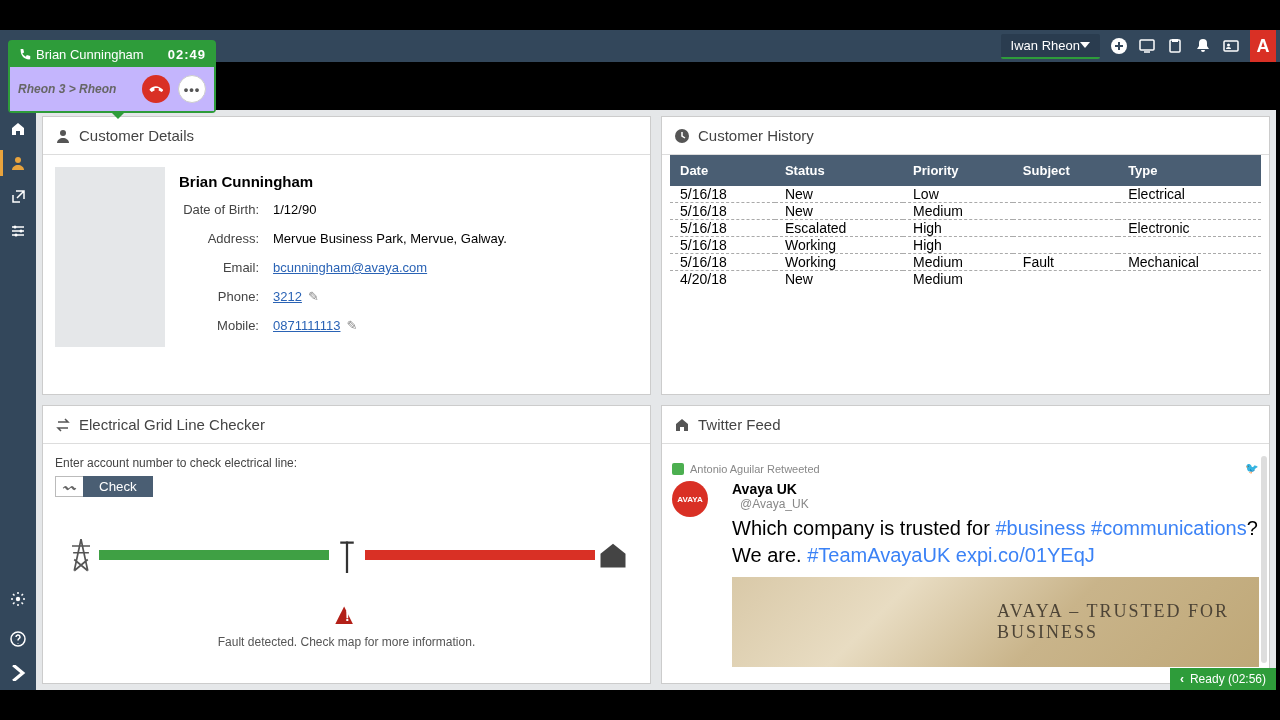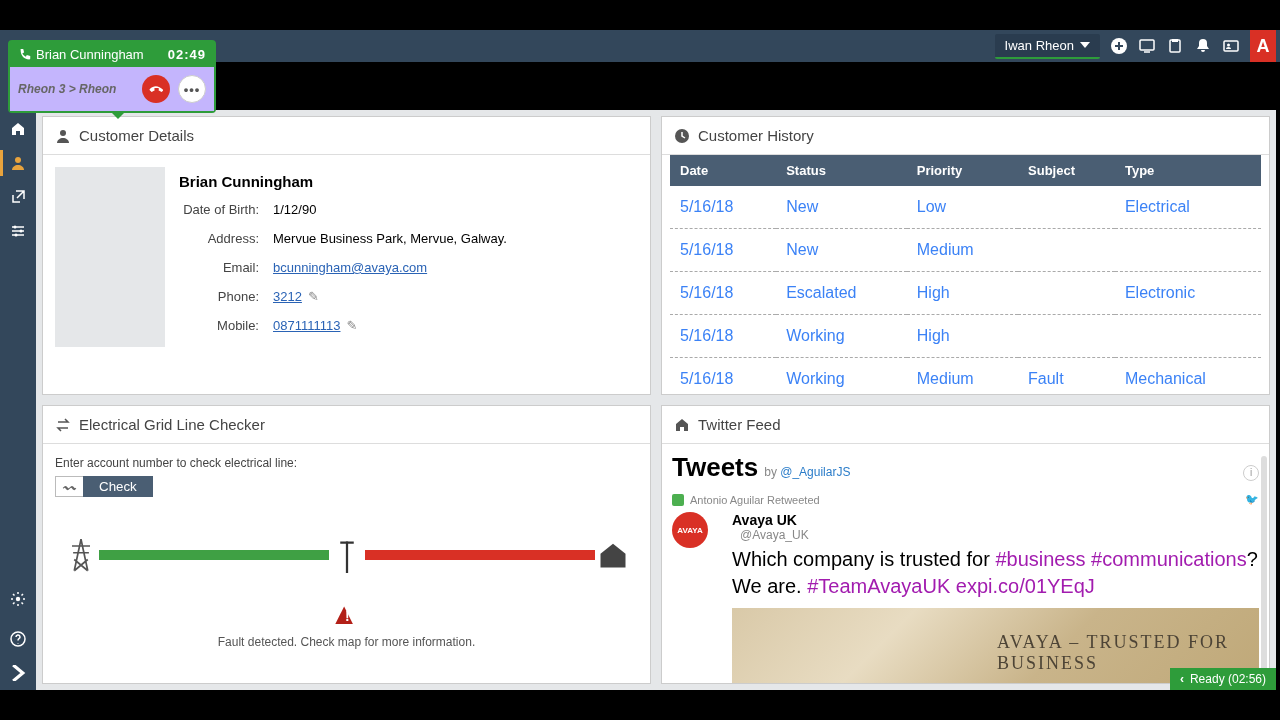--- a/index.html
+++ b/index.html
@@ -1,20 +1,20 @@
 <!DOCTYPE html>
 <html><head>
 <meta charset="utf-8">
 <style>
 * { box-sizing: border-box; margin: 0; padding: 0; }
 body { font-family: Arial, sans-serif; font-size: 13px; background: #000; width: 1280px; height: 720px; overflow: hidden; }
 .topbar { position: absolute; top: 0; left: 0; right: 0; height: 30px; background: #000; }
 .appbar { position: absolute; top: 30px; left: 0; right: 0; height: 32px; background: #33475b; display: flex; align-items: center; }
 .appbar-right { margin-left: auto; display: flex; align-items: center; gap: 10px; padding-right: 4px; }
-.user-chip { background: #2a3c4f; color: #fff; padding: 4px 10px; border-radius: 2px; display: flex; align-items: center; gap: 6px; font-size: 13px; border-bottom: 2px solid #2e9c3a; cursor: pointer; }
+.user-chip { background: #2a3c4f; color: #fff; padding: 4px 10px; border-radius: 2px; display: flex; align-items: center; font-size: 13px; border-bottom: 2px solid #2e9c3a; cursor: pointer; }
 .icon-btn { width: 18px; height: 18px; color: #fff; display: flex; align-items: center; justify-content: center; cursor: pointer; }
 .icon-btn svg { width: 16px; height: 16px; fill: currentColor; }
 .brand-a { width: 26px; height: 32px; background: #d93025; color: #fff; font-weight: bold; font-size: 18px; display: flex; align-items: center; justify-content: center; }
 .call-widget { position: absolute; top: 40px; left: 8px; width: 208px; border: 2px solid #2e9c3a; border-radius: 4px; overflow: visible; z-index: 5; background: #fff; }
 .call-head { background: #2e9c3a; color: #fff; padding: 5px 8px; display: flex; align-items: center; font-size: 13px; }
 .call-head .timer { margin-left: auto; font-weight: bold; letter-spacing: 1px; }
 .call-body { background: #c4b5fd; padding: 8px; display: flex; align-items: center; gap: 8px; position: relative; font-weight: bold; }
 .call-path { color: #666; font-style: italic; font-size: 12px; }
 .hangup { width: 28px; height: 28px; border-radius: 50%; background: #d93025; color: #fff; display: flex; align-items: center; justify-content: center; margin-left: auto; cursor: pointer; }
 .dots { width: 28px; height: 28px; border-radius: 50%; border: 1px solid #ccc; background:#fff; display: flex; align-items: center; justify-content: center; cursor: pointer; }
@@ -33,21 +33,21 @@
 .cust-photo { width: 110px; height: 180px; background: #e5e7e9; grid-row: 1 / span 6; }
 .cust-name { font-weight: bold; font-size: 15px; padding: 6px 0 12px; }
 .label { text-align: right; color: #444; }
 .val-link { color: #2a63b5; text-decoration: underline; cursor: pointer; }
 .pencil { color: #888; margin-left: 6px; cursor: pointer; }
 .row { display:flex; align-items:center; }
 
 .history-body { padding: 0 8px 8px; }
 .tbl { width: 100%; border-collapse: collapse; }
 .tbl th { background: #4a5e73; color: #fff; text-align: left; padding: 8px 10px; font-weight: bold; font-size: 13px; }
-.tbl td { padding: 12px 10px; border-bottom: 1px dashed #aaa; color: #3b82f6; font-size: 16px; }
+.tbl td { padding: 0 10px; border-bottom: 1px dashed #aaa; color: #000000; font-size: 14px; }
 .tbl tr:last-child td { border-bottom: none; }
 
 .hint { color: #444; font-size: 12px; margin-bottom: 6px; }
 .input-row { display: flex; }
 .input-pre { width: 28px; border: 1px solid #bbb; border-right: none; display:flex; align-items:center; justify-content:center; color:#666; }
 .input-row input { flex: 1; border: 1px solid #bbb; padding: 6px 8px; font-size: 13px; }
 .check-btn { background: #4a5e73; color: #fff; padding: 0 16px; border: none; cursor: pointer; }
 .diagram { display:flex; align-items:center; justify-content:center; margin-top: 40px; gap: 0; }
 .seg { height: 10px; flex:1; }
 .seg.green { background: #3fa044; max-width: 230px; }
@@ -61,21 +61,21 @@
 .tw-title { font-size: 26px; font-weight: bold; }
 .tw-by { font-size: 12px; color:#888; }
 .tw-by a { color: #2a7cc9; text-decoration: none; }
 .tw-rt { font-size: 11px; color:#888; margin: 10px 0 6px; display:flex; align-items:center; gap:6px; }
 .tw-rt .bird { color:#bbb; margin-left:auto; }
 .tw-post { display:flex; gap:24px; }
 .avatar { width:36px; height:36px; border-radius:50%; background:#d93025; color:#fff; font-size:8px; font-weight:bold; display:flex; align-items:center; justify-content:center; flex-shrink:0; }
 .tw-user { font-weight:bold; font-size:14px; }
 .tw-handle { color:#888; font-size:12px;margin-left:8px; }
 .tw-text { font-size: 20px; line-height:1.35; margin-top:4px; }
-.hash { color:#a21caf; }
+.hash { color:#3b82f6; }
 .tw-img { margin-top:8px; height:90px; background: linear-gradient(135deg,#d9c9a8 0%,#e8dcc2 30%,#c9b48a 60%,#bfa878 100%); display:flex; align-items:center; justify-content:flex-end; padding-right:30px; }
 .tw-img-text { font-family: Georgia, serif; color:#4d4436; font-size:18px; letter-spacing:2px; text-align:left; }
 .info-i { margin-left:auto; color:#999; width:16px; height:16px; border:1px solid #ccc; border-radius:50%; font-size:10px; display:flex; align-items:center; justify-content:center; }
 .status-bar { position:absolute; right:4px; bottom:30px; background:#2e9c3a; color:#fff; padding:4px 10px; font-size:12px; display:flex; align-items:center; gap:6px; cursor:pointer; }
 .status-chevron { font-weight:bold; }
 .scroll-ind { position:absolute; right:2px; top:12px; bottom:12px; width:6px; background:#ddd; border-radius:3px; }
 .bottomspace { position:absolute; left:0; right:0; bottom:0; height:30px; background:#000; }
 </style>
 </head>
 <body>
@@ -338,25 +338,20 @@
 
   <div class="panel">
     <div class="panel-head">
       <svg viewBox="0 0 16 16" width="16" height="16" fill="#555">
           <path d="M8 2 L14 7v7H10V10H6v4H2V7z"></path>
         </svg>
       <span class="title">Twitter Feed</span>
     </div>
     <div class="tw-body">
       <div class="scroll-ind"></div>
-      <div style="display:flex;align-items:baseline;gap:6px;">
-        <span class="tw-title">Tweets</span>
-        <span class="tw-by"><span>by </span><a>@_AguilarJS</a></span>
-        <span class="info-i">i</span>
-    </div>
       <div class="tw-rt">
         <span style="width:12px;height:12px;background:#4caf50;border-radius:2px;display:inline-block"></span>
         <span>Antonio Aguilar Retweeted</span>
         <span class="bird">🐦</span>
       </div>
       <div class="tw-post">
         <div class="avatar">AVAYA</div>
         <div style="flex:1">
           <div><span class="tw-user">Avaya UK</span></div>
           <div class="tw-handle">@Avaya_UK</div>

